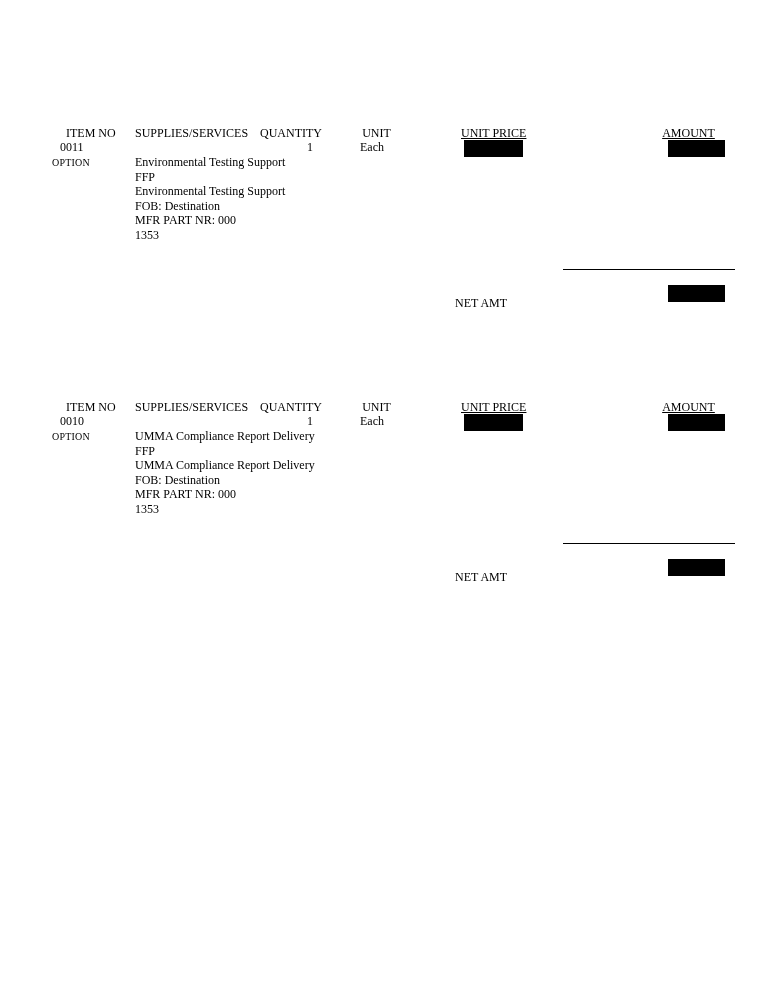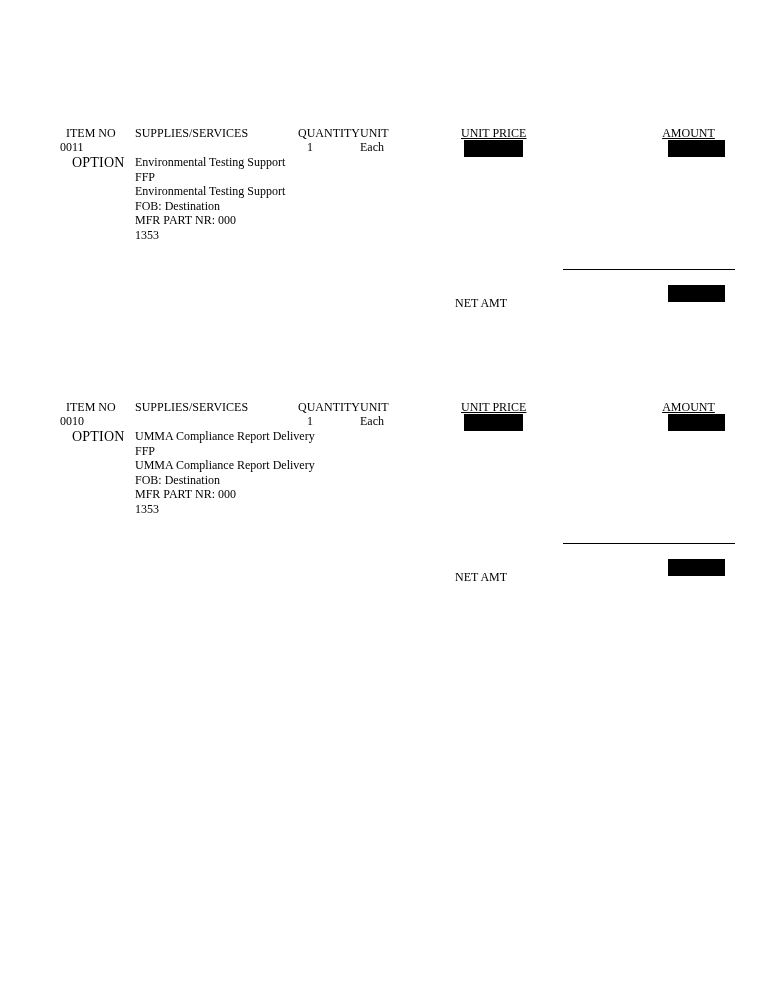--- a/index.html
+++ b/index.html
@@ -16,31 +16,31 @@
   }
   .item-block { position: absolute; left: 0; width: 772px; height: 274px; }
   .block-1 { top: 127px; }
   .block-2 { top: 401px; }
 
   .abs { position: absolute; white-space: nowrap; line-height: 13px; }
 
   
   .h-itemno   { left: 66px;  top: 0; }
   .h-supplies { left: 135px; top: 0; }
-  .h-qty      { left: 260px; top: 0; width: 100px; text-align: right; }
-  .h-unit     { left: 360px; top: 0; width: 65px;  }
+  .h-qty      { left: 260px; top: 0; width: 100px; text-align: left; }
+  .h-unit     { left: 344px; top: 0; width: 65px;  text-align: center; }
   .h-uprice   { left: 461px; top: 0; text-decoration: underline; }
   .h-amount   { left: 650px; top: 0; width: 77px; text-align: center; text-decoration: underline; }
 
   
   .v-itemno { left: 60px;  top: 14px; }
   .v-qty    { left: 260px; top: 14px; width: 100px; text-align: center; }
   .v-unit   { left: 360px; top: 14px; width: 65px;  text-align: left; }
 
-  .option-label { left: 72px; top: 29px; font-size: 14px; letter-spacing: 0.2px; }
+  .option-label { left: 52px; top: 29px; font-size: 10px; letter-spacing: 0.2px; }
 
   .desc { left: 135px; top: 28px; line-height: 14.5px; white-space: nowrap; }
 
   .redact { position: absolute; background: #000000; }
   .r-uprice { left: 464px; top: 13px;  width: 59px; height: 17px; }
   .r-amount { left: 668px; top: 13px;  width: 57px; height: 17px; }
   .r-net    { left: 668px; top: 158px; width: 57px; height: 17px; }
 
   .net-rule  { position: absolute; left: 563px; top: 142px; width: 172px; height: 1px; background: #000000; }
   .net-label { left: 455px; top: 170px; }

